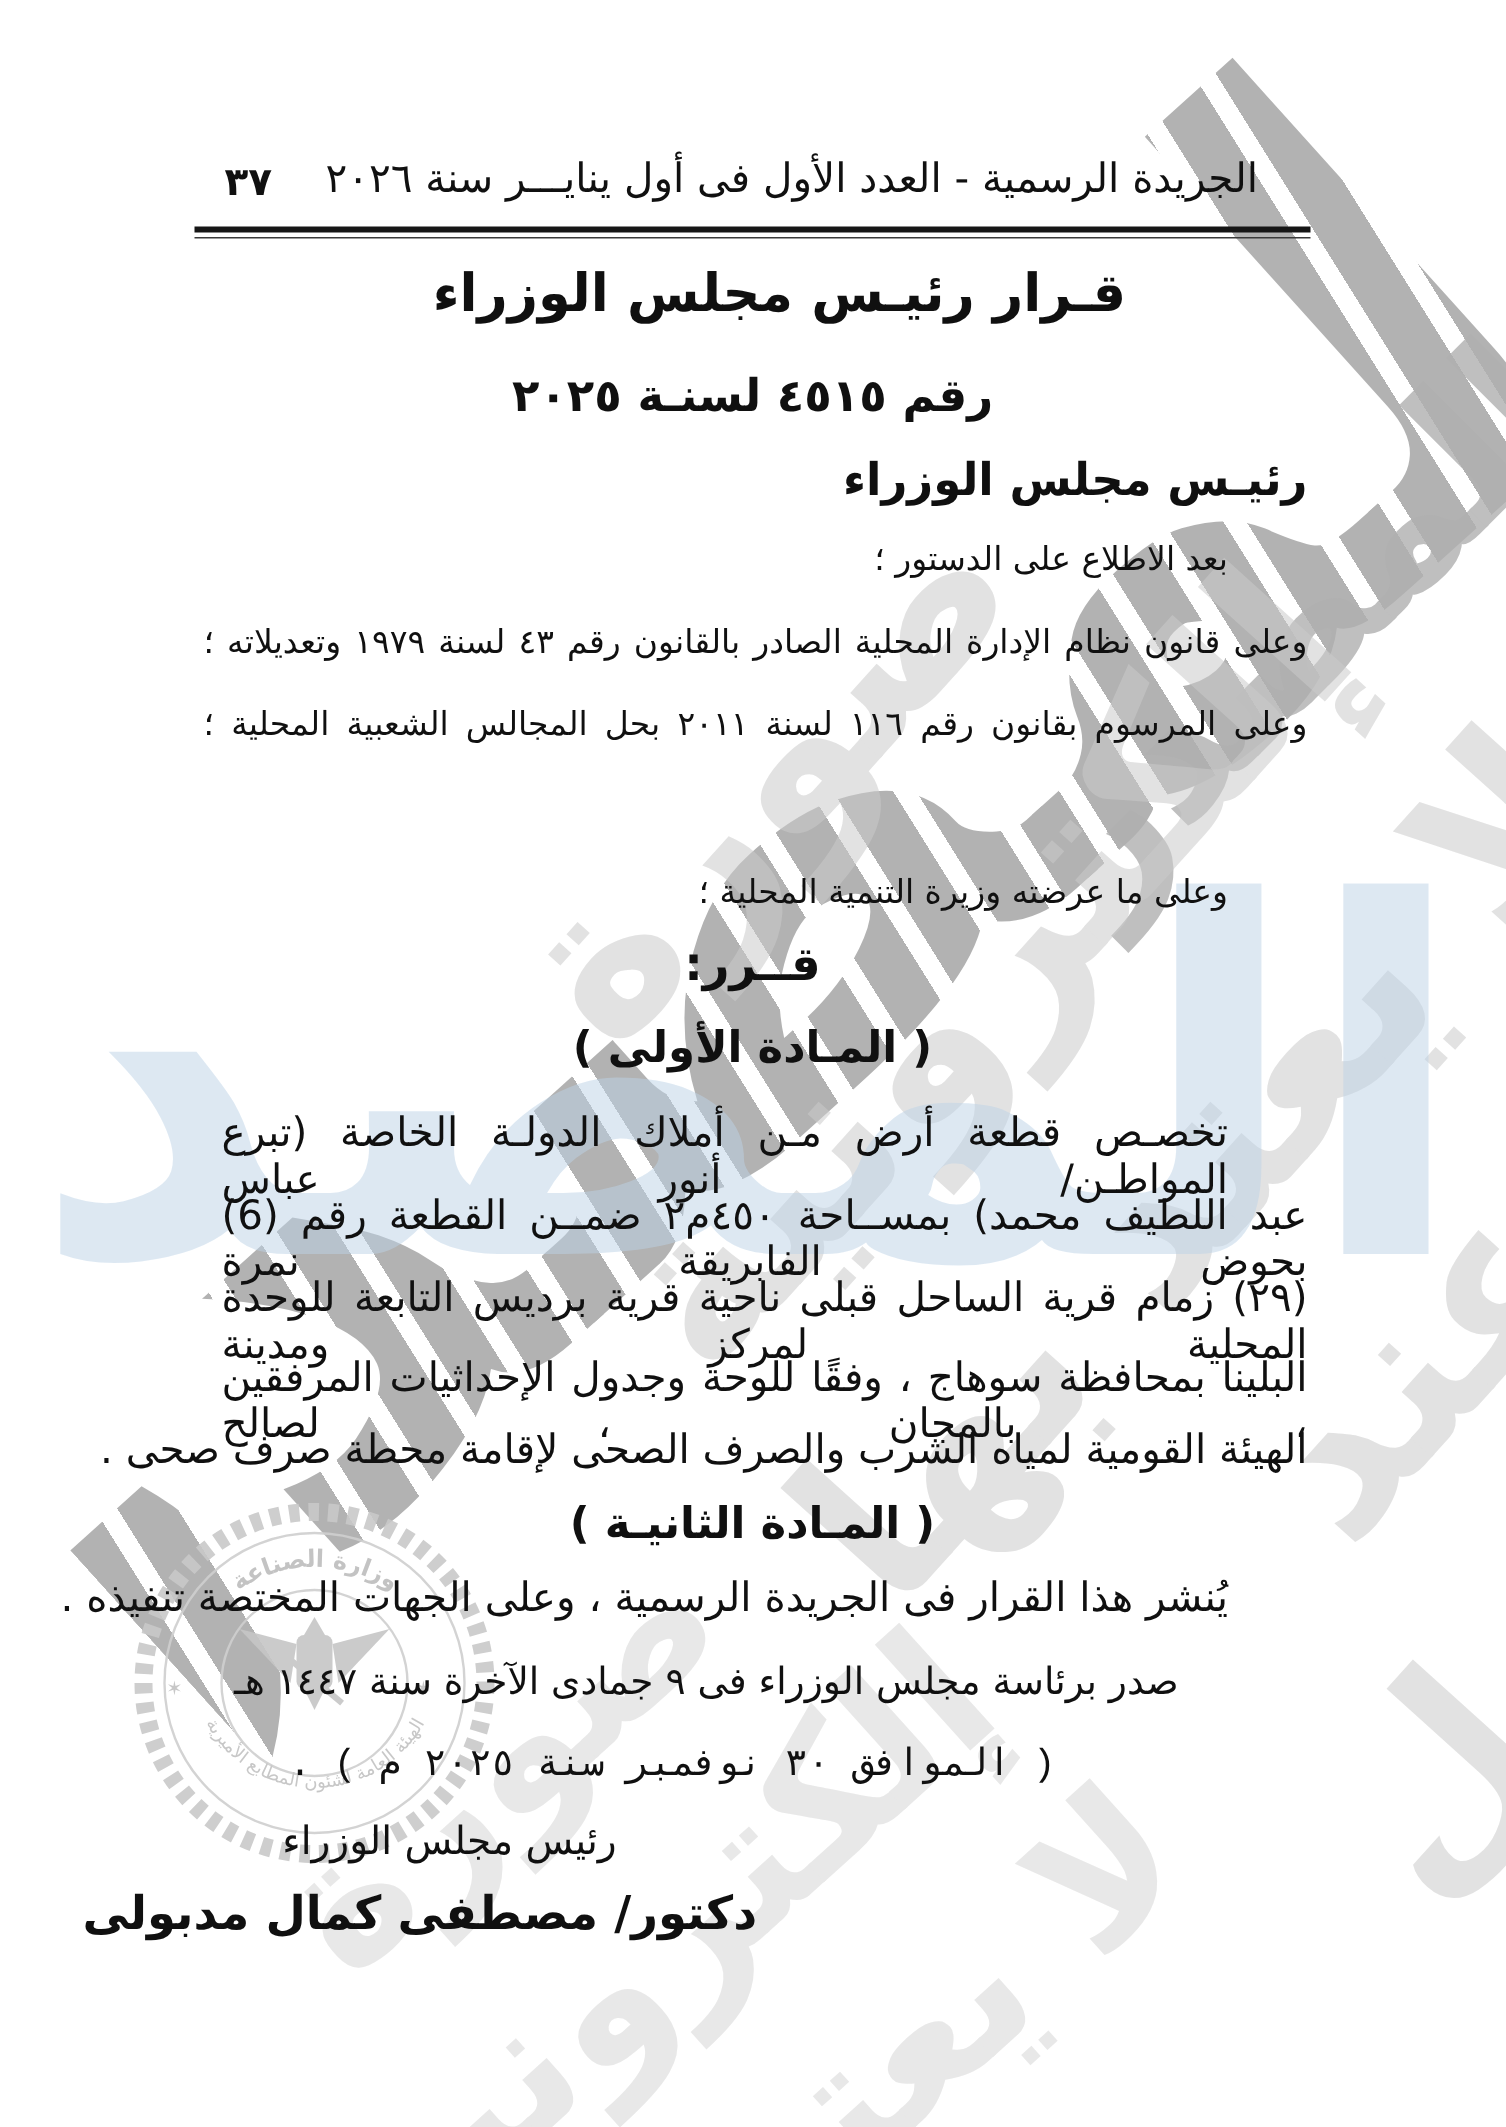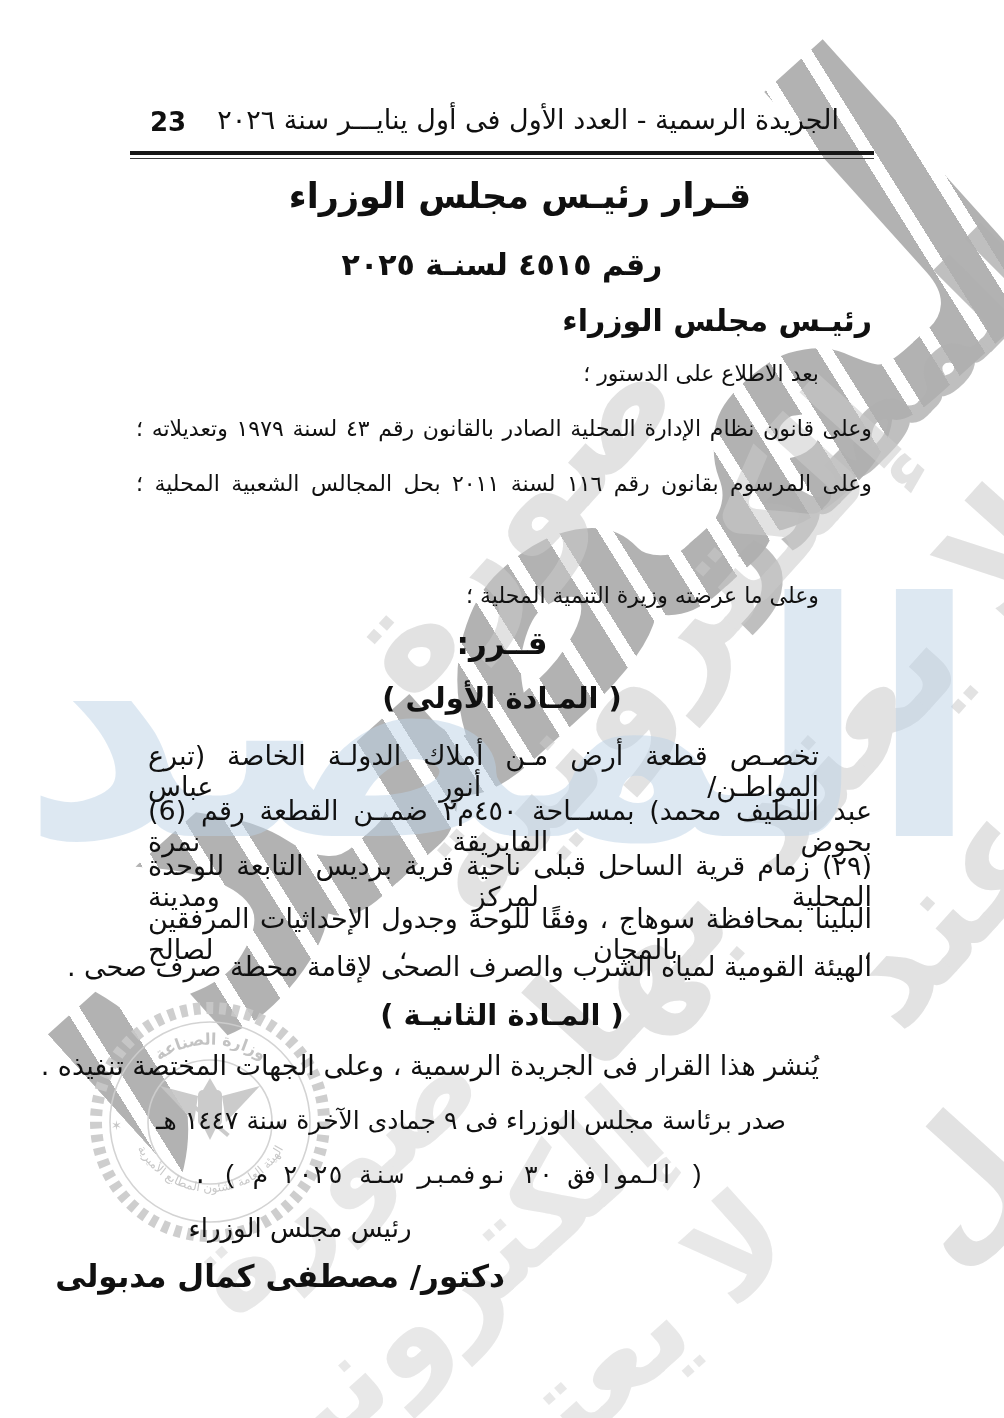--- a/index.html
+++ b/index.html
@@ -105,21 +105,21 @@
       <textPath href="#seal-arc-top" startOffset="50%" text-anchor="middle">وزارة الصناعة</textPath>
     </text>
     <text font-size="12" fill="#c2c2c2" font-family="DejaVu Sans, sans-serif">
       <textPath href="#seal-arc-bottom" startOffset="50%" text-anchor="middle">الهيئة العامة لشئون المطابع الأميرية</textPath>
     </text>
     <text x="34" y="130" font-size="13" fill="#c2c2c2">✶</text>
     <text x="200" y="130" font-size="13" fill="#c2c2c2">✶</text>
   </svg>
 
   <div class="txt nowrap" style="top:104px;right:165px;font-size:27px;">الجريدة الرسمية - العدد الأول فى أول ينايـــر سنة ٢٠٢٦</div>
-  <div class="txt bold nowrap" style="top:107px;left:150px;right:auto;font-size:26px;direction:rtl;">23</div>
+  <div class="txt bold nowrap" style="top:107px;left:150px;right:auto;font-size:26px;direction:rtl;">٣٧</div>
   <div class="rule"></div>
 
   <div class="txt bold center nowrap" style="top:176px;font-size:35px;padding-left:36px;">قـرار رئيـس مجلس الوزراء</div>
   <div class="txt bold center nowrap" style="top:247px;font-size:30px;">رقم ٤٥١٥ لسنـة ٢٠٢٥</div>
   <div class="txt bold nowrap" style="top:303px;right:132px;font-size:30px;">رئيـس مجلس الوزراء</div>
 
   <div class="txt nowrap" style="top:361px;right:185px;">بعد الاطلاع على الدستور ؛</div>
   <div class="txt stretch" style="top:416px;right:132px;left:136px;">وعلى قانون نظام الإدارة المحلية الصادر بالقانون رقم ٤٣ لسنة ١٩٧٩ وتعديلاته ؛</div>
   <div class="txt stretch" style="top:471px;right:132px;left:136px;">وعلى المرسوم بقانون رقم ١١٦ لسنة ٢٠١١ بحل المجالس الشعبية المحلية ؛</div>
   <div class="txt nowrap" style="top:583px;right:185px;">وعلى ما عرضته وزيرة التنمية المحلية ؛</div>

